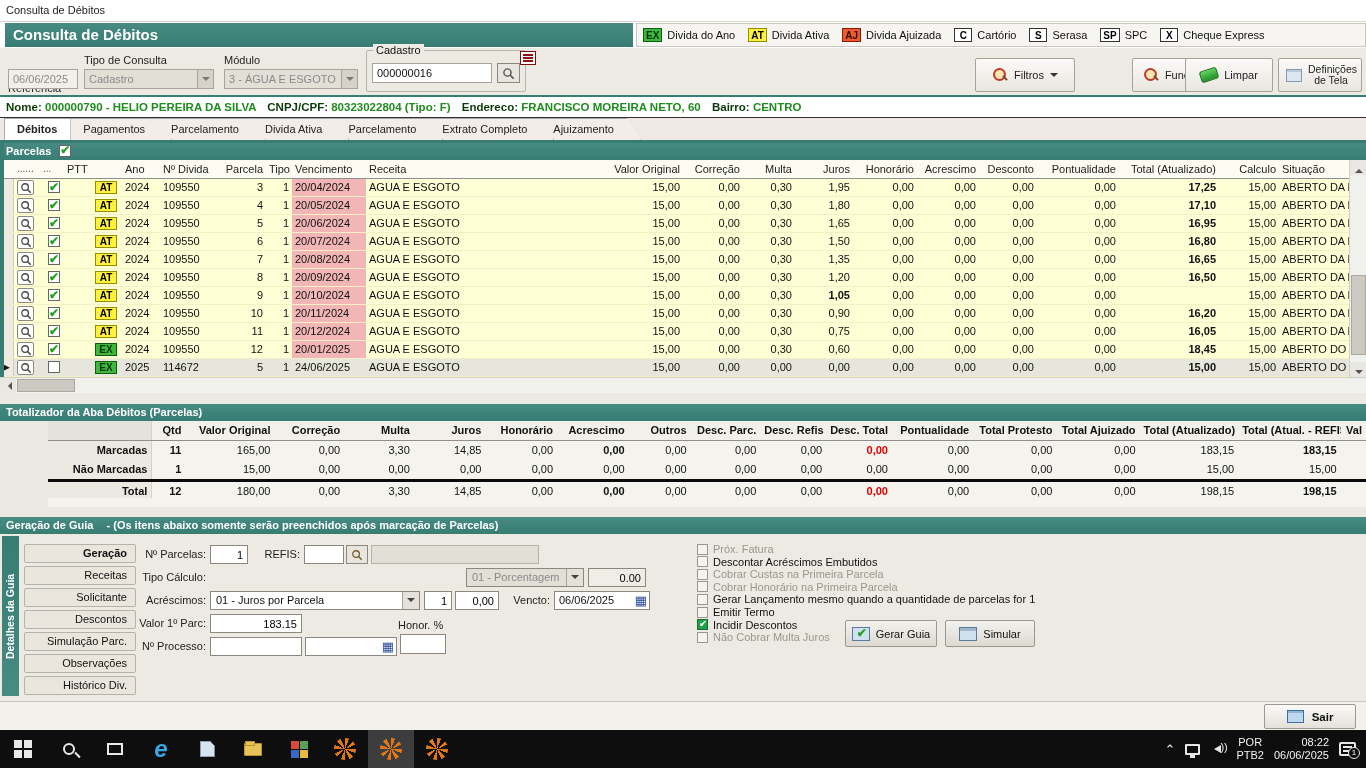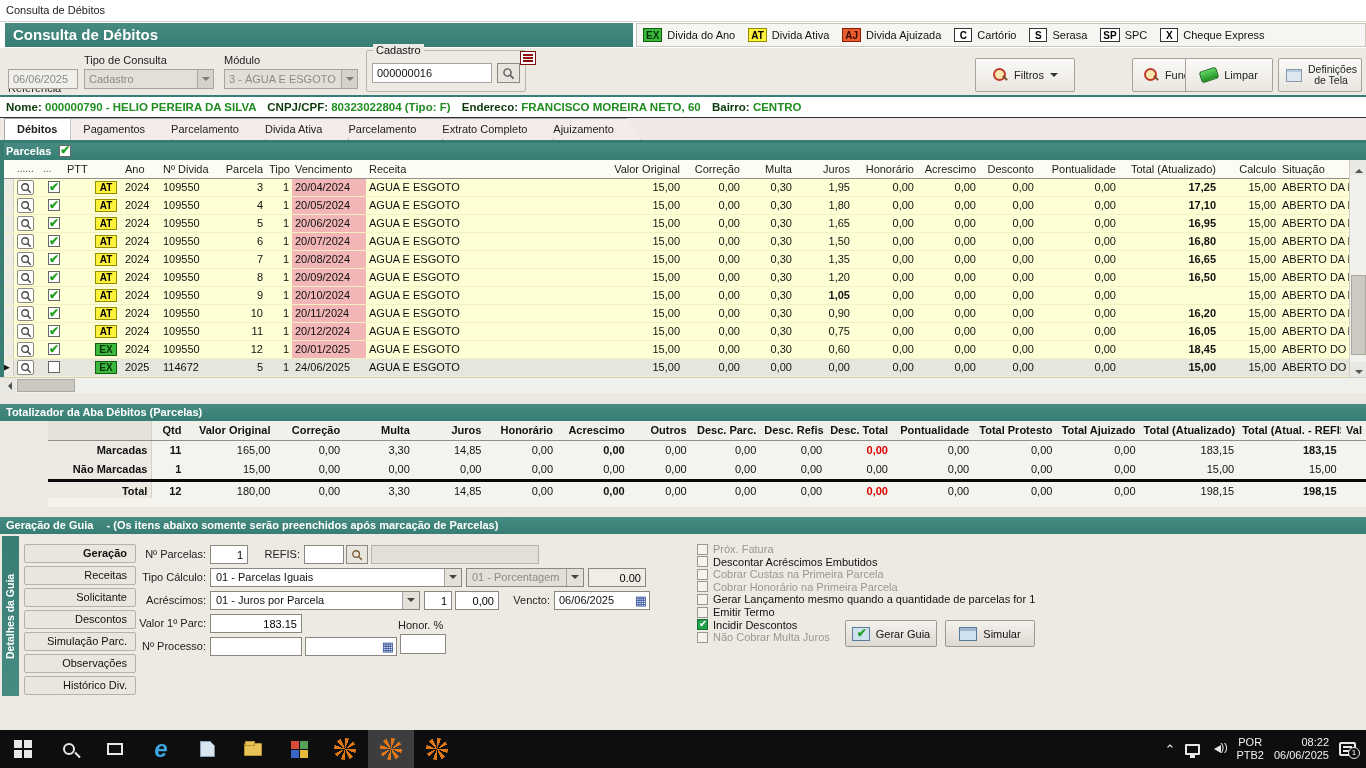--- a/index.html
+++ b/index.html
@@ -728,21 +728,20 @@
     <input class="ginput" style="left: 304px; top: 11px; width: 40px;" readonly="" value="">
     <span class="magbtn" style="position:absolute; left:346px; top:11px; width:22px; height:19px;">
       <svg width="12" height="12" viewBox="0 0 13 13">
           <circle cx="5.5" cy="5.5" r="3.6" fill="none" stroke="#7A5A30" stroke-width="1.4"></circle>
           <line x1="8.2" y1="8.2" x2="11.6" y2="11.6" stroke="#7A5A30" stroke-width="1.6"></line>
         </svg>
     </span>
     <div class="ginput dim" style="left:371px; top:11px; width:168px; background:#E2DFD7; border-color:#B6B3AA;"></div>
 
     <span class="glabel" style="left:118px; top:37px; width:88px;">Tipo Cálculo:</span>
-    <div class="gcombo" style="left:210px; top:34px; width:252px;"><span>01 - Parcelas Iguais</span><span class="arr"></span></div>
     <div class="gcombo disabled" style="left:466px; top:34px; width:118px;"><span>01 - Porcentagem</span><span class="arr"></span></div>
     <input class="ginput r dim" style="left: 588px; top: 34px; width: 58px;" readonly="" value="0.00">
 
     <span class="glabel" style="left:118px; top:60px; width:88px;">Acréscimos:</span>
     <div class="gcombo" style="left:210px; top:57px; width:210px;"><span>01 - Juros por Parcela</span><span class="arr"></span></div>
     <input class="ginput r" style="left: 424px; top: 57px; width: 28px;" readonly="" value="1">
     <input class="ginput r" style="left: 455px; top: 57px; width: 44px;" readonly="" value="0,00">
     <span class="glabel" style="left:506px; top:60px; width:44px;">Vencto:</span>
     <div class="ginput" style="left:554px; top:57px; width:96px; line-height:17px;"><span>06/06/2025</span><span class="calicon">▦</span></div>
 
@@ -793,20 +792,26 @@
     <div class="gbtn" style="left:845px; top:86px; width:92px;">
       <span class="icon-guia"></span>
       <span>Gerar Guia</span>
     </div>
     <div class="gbtn" style="left:945px; top:86px; width:90px;">
       <span class="icon-sim"></span>
       <span>Simular</span>
     </div>
   </div>
 
+  <div class="bottomstrip">
+    <div class="sairbtn">
+      <span class="icon-sair"></span>
+      <span>Sair</span>
+    </div>
+  </div>
 
   <div class="taskbar">
     <div class="tslot">
         <span class="win-ic">
           <i></i>
           <i></i>
           <i></i>
           <i></i>
         </span>
       </div>

